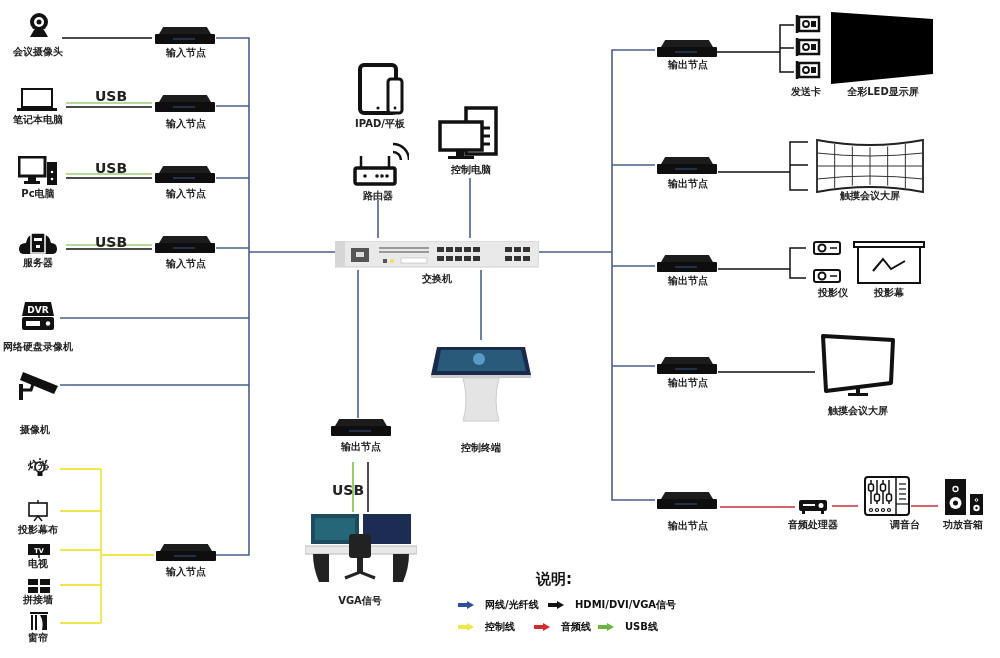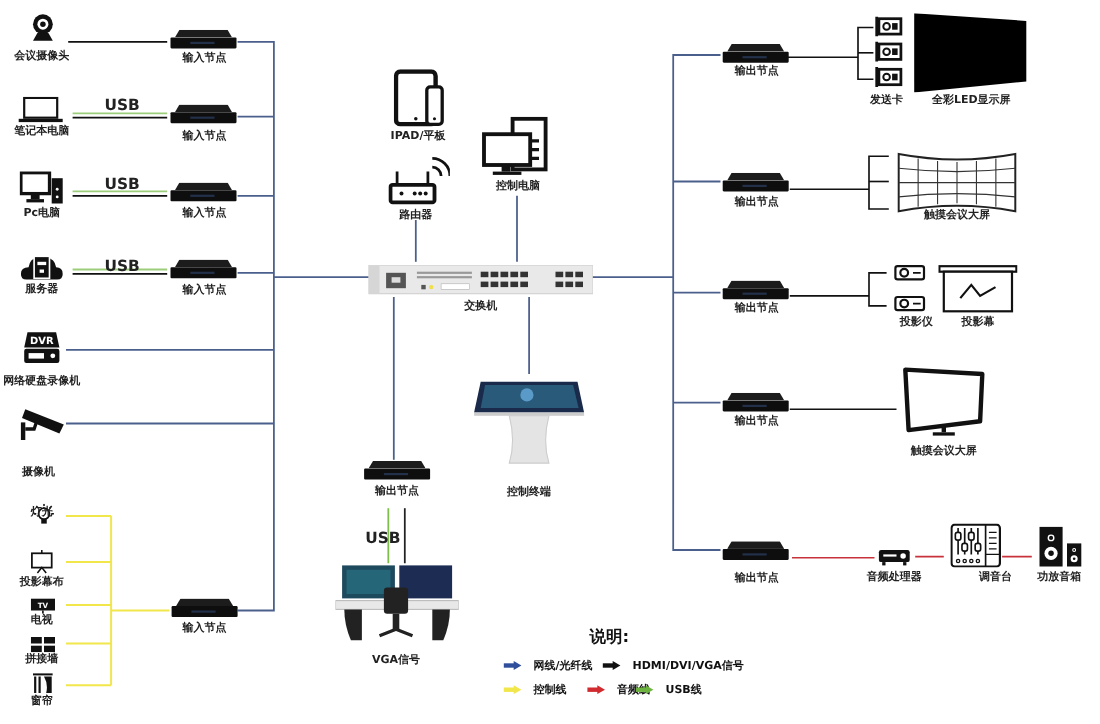--- a/index.html
+++ b/index.html
@@ -513,16 +513,16 @@
   <span>HDMI/DVI/VGA信号</span>
 </div>
 <div class="legend-item" style="left:458px;top:620px;">
   <span class="arrow" style="color:#f1e64a"></span>
   <span>控制线</span>
 </div>
 <div class="legend-item" style="left:534px;top:620px;">
   <span class="arrow" style="color:#d12a2f"></span>
   <span>音频线</span>
 </div>
-<div class="legend-item" style="left:578px;top:620px;text-align:center;">
+<div class="legend-item" style="left:598px;top:620px;text-align:center;">
   <span class="arrow" style="color:#6db33f"></span>
   <span>USB线</span>
 </div>
 
 </body></html>

